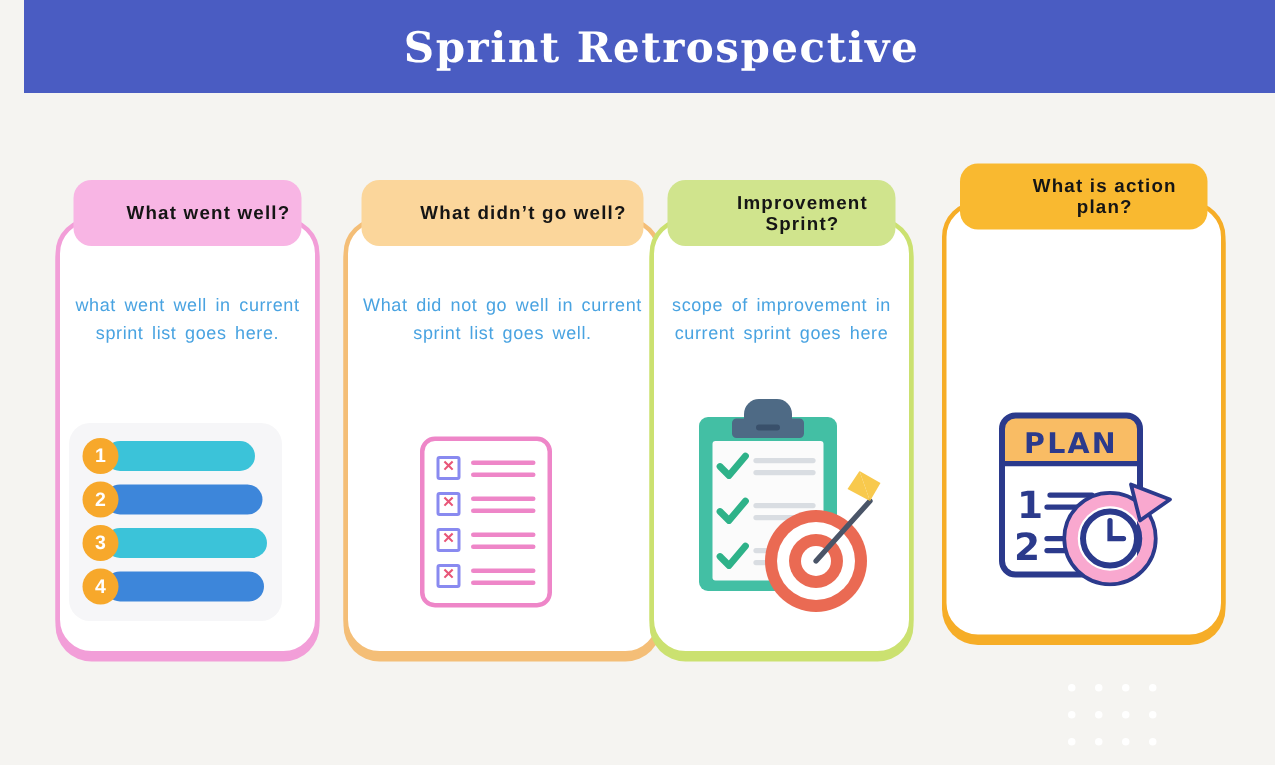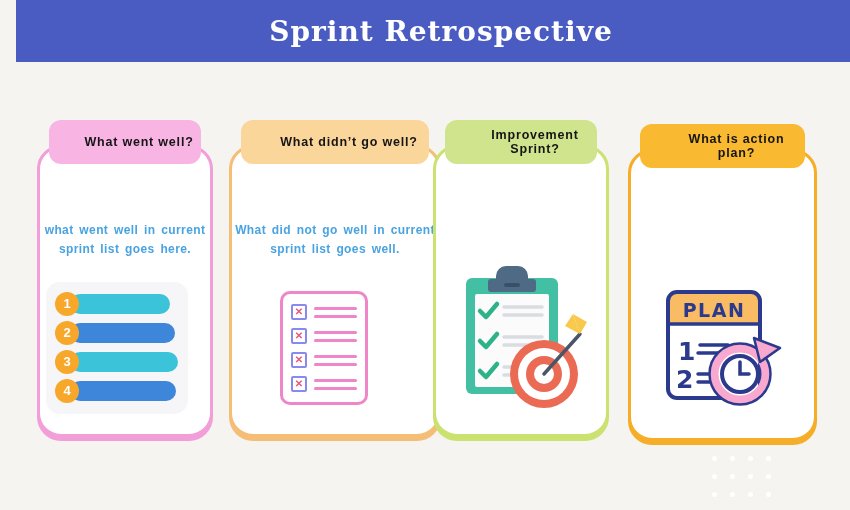--- a/index.html
+++ b/index.html
@@ -20,33 +20,33 @@
   }
   .card{
     position:absolute;background:#ffffff;
     border:3px solid var(--accent,#ccc);
     border-radius:24px;
     box-shadow:0 4px 0 var(--accent,#ccc);
   }
   .card-0{left:37px;top:145px;width:176px;height:292px;}
   .card-1{left:229px;top:145px;width:212px;height:292px;}
   .card-2{left:433px;top:145px;width:176px;height:292px;}
-  .card-3{left:628px;top:149px;width:189px;height:292px;}
+  .card-3{left:628px;top:134px;width:189px;height:292px;}
   .badge{
     position:absolute;left:9px;right:9px;top:-28px;height:44px;
     background:var(--badge-bg,#eee);border-radius:12px;
     display:flex;align-items:center;justify-content:center;
     font-size:12.5px;font-weight:bold;color:#151515;
     letter-spacing:0.8px;text-align:center;padding-left:28px;
   }
   .body-text{
     position:absolute;top:46px;left:3px;right:3px;
-    text-align:center;font-size:12px;font-weight:bold;
+    text-align:center;font-size:12px;font-weight:normal;
     color:var(--body-text,#49a3e1);
-    letter-spacing:0.4px;word-spacing:2px;line-height:1.55;margin-top:27px;
+    letter-spacing:0.4px;word-spacing:2px;line-height:1.55;
   }
   
   .bars-panel{
     position:absolute;left:6px;top:134px;width:142px;height:132px;
     background:#f6f6f8;border-radius:14px;padding:9px 0 0 9px;
   }
   .bar-row{display:flex;align-items:center;height:25px;margin-bottom:4px;}
   .num-circle{
     width:24px;height:24px;border-radius:50%;flex:0 0 24px;
     background:var(--number-circle,#f7a82b);color:#fff;
@@ -141,20 +141,21 @@
       <div class="check-lines">
           <div class="check-line"></div>
           <div class="check-line"></div>
         </div>
     </div>
   </div>
 </div>
 
 <div class="card card-2" style="--accent: #cbe170; --badge-bg: #d0e48d;">
   <div class="badge">Improvement Sprint?</div>
+  <div class="body-text">scope of improvement in current sprint goes here</div>
   <svg class="clip-svg" width="140" height="142" viewBox="0 0 140 142">
     <rect x="8" y="12" width="92" height="116" rx="6" style="fill:var(--clipboard-teal,#43bfa4)"></rect>
     <rect x="38" y="0" width="32" height="24" rx="10" style="fill:var(--clip-dark,#4e6a85)"></rect>
     <rect x="30" y="13" width="48" height="13" rx="3" style="fill:var(--clip-dark,#4e6a85)"></rect>
     <rect x="46" y="17" width="16" height="4" rx="2" style="fill:#39506b"></rect>
     <rect x="17" y="28" width="74" height="93" rx="2" style="fill:#fbfbfb"></rect>
     <g style="stroke:var(--check-green,#2eb289);stroke-width:4.5;fill:none;stroke-linecap:round;stroke-linejoin:round">
       <path d="M22,45 l6,6 l11,-13"></path>
       <path d="M22,75 l6,6 l11,-13"></path>
       <path d="M22,105 l6,6 l11,-13"></path>

